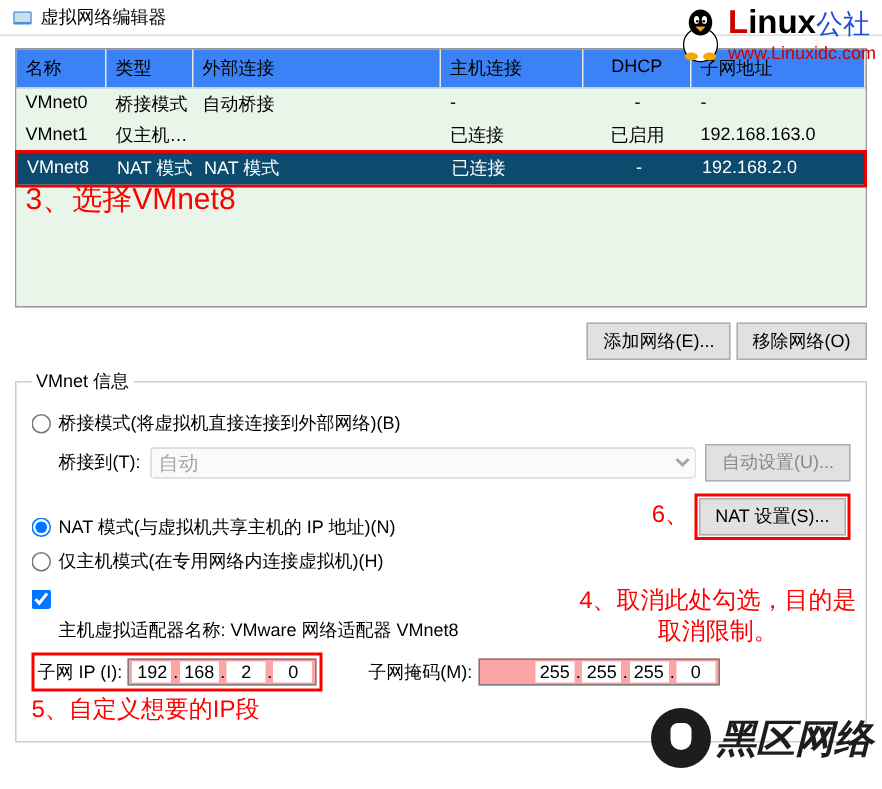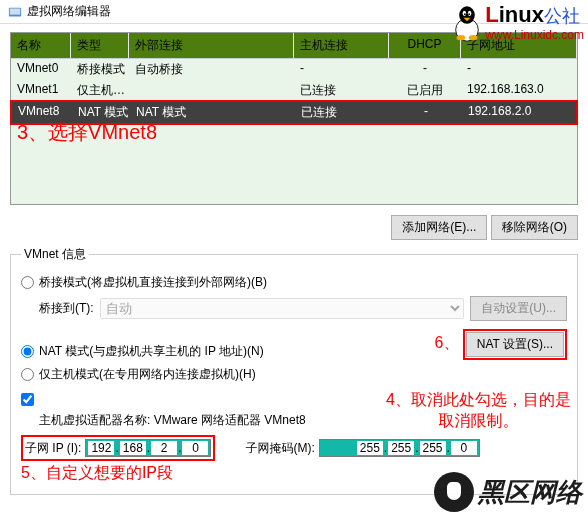--- a/index.html
+++ b/index.html
@@ -5,25 +5,25 @@
 * { box-sizing: border-box; margin: 0; padding: 0; }
 body { font-family: "Microsoft YaHei", Arial, sans-serif; font-size: 12px; background: #fff; width: 588px; height: 526px; position: relative; overflow: hidden; }
 .titlebar { background: #fff; border-bottom: 1px solid #ddd; padding: 3px 8px; display: flex; align-items: center; }
 .titlebar-icon { width: 14px; height: 14px; margin-right: 5px; }
 .logo-area { position: absolute; top: 2px; right: 4px; display: flex; align-items: center; font-family: Arial; }
 .logo-tux { width: 36px; height: 40px; }
 .logo-text { font-size: 22px; font-weight: bold; color: #000; }
 .logo-accent { color: #c00; font-size: 12px; }
 .main { padding: 8px 10px 4px 10px; }
 .table { border: 1px solid #999; background: #e8f5e8; font-size: 12px; }
-.table-header { display: flex; background: #4d7c0f; border-bottom: 1px solid #ccc; }
+.table-header { display: flex; background: #3b82f6; border-bottom: 1px solid #ccc; }
 .table-header > div { padding: 4px 6px; border-right: 1px solid #e5e5e5; }
 .table-row { display: flex; }
 .table-row > div { padding: 2px 6px; white-space: nowrap; overflow: hidden; }
-.row-sel { background: #404040; color: #fff; }
+.row-sel { background: #0c4a6e; color: #fff; }
 .row-sel-border { border: 2px solid #e00; margin: -1px; }
 .col-name { width: 60px; }
 .col-type { width: 58px; }
 .col-ext { width: 165px; }
 .col-host { width: 95px; }
 .col-dhcp { width: 72px; text-align: center; }
 .col-sub { flex: 1; }
 .table-body { height: 145px; background: #e8f5e8; position: relative; }
 .anno-red { color: #f00; font-size: 20px; position: absolute; }
 .btn-row { text-align: right; margin-top: 10px; }
@@ -33,21 +33,21 @@
 legend { padding: 0 3px; }
 .radio-row { display: flex; align-items: center; margin: 5px 0; }
 .radio-row input[type=radio], .radio-row input[type=checkbox] { margin-right: 5px; }
 .bridge-row { display: flex; align-items: center; margin: 4px 0 8px 18px; }
 .bridge-row select { flex: 1; margin: 0 6px; padding: 1px; }
 .nat-row { display: flex; align-items: flex-end; justify-content: space-between; margin: 6px 0; }
 .checkbox-row { display: flex; align-items: center; margin: 6px 0; }
 .adapter-row { margin-left: 18px; margin-bottom: 6px; }
 .dhcp-row { display: flex; align-items: center; justify-content: space-between; border: 2px solid #f00; padding: 3px 3px 3px 1px; margin-bottom: 6px; }
 .subnet-row { display: flex; align-items: center; }
-.ip-box { border: 1px solid #7a7a7a; display: inline-flex; align-items: center; padding: 1px 2px; background: #14b8a6; }
+.ip-box { border: 1px solid #7a7a7a; display: inline-flex; align-items: center; padding: 1px 2px; background: #fca5a5; }
 .ip-box input { border: none; width: 26px; text-align: center; font-size: 12px; outline: none; }
 .ip-box span { padding: 0 1px; }
 .subnet-red { border: 2px solid #f00; padding: 2px; display: inline-flex; align-items: center; }
 .logo-bottom { position: absolute; right: 6px; bottom: 14px; display: flex; align-items: center; opacity: 0.95; }
 .logo-bottom .circ { width: 40px; height: 40px; background: #111; border-radius: 50%; position: relative; margin-right: 4px; }
 .logo-bottom .circ::after { content:""; position:absolute; width:14px; height:18px; background:#fff; border-radius:7px 7px 10px 10px; left:13px; top:10px; }
 .logo-bottom .heiqu { font-size: 26px; font-weight: bold; color: #111; font-style: italic; }
 .redbox-nat { border: 2px solid #f00; padding: 1px; display: inline-block; }
 </style>
 </head>

